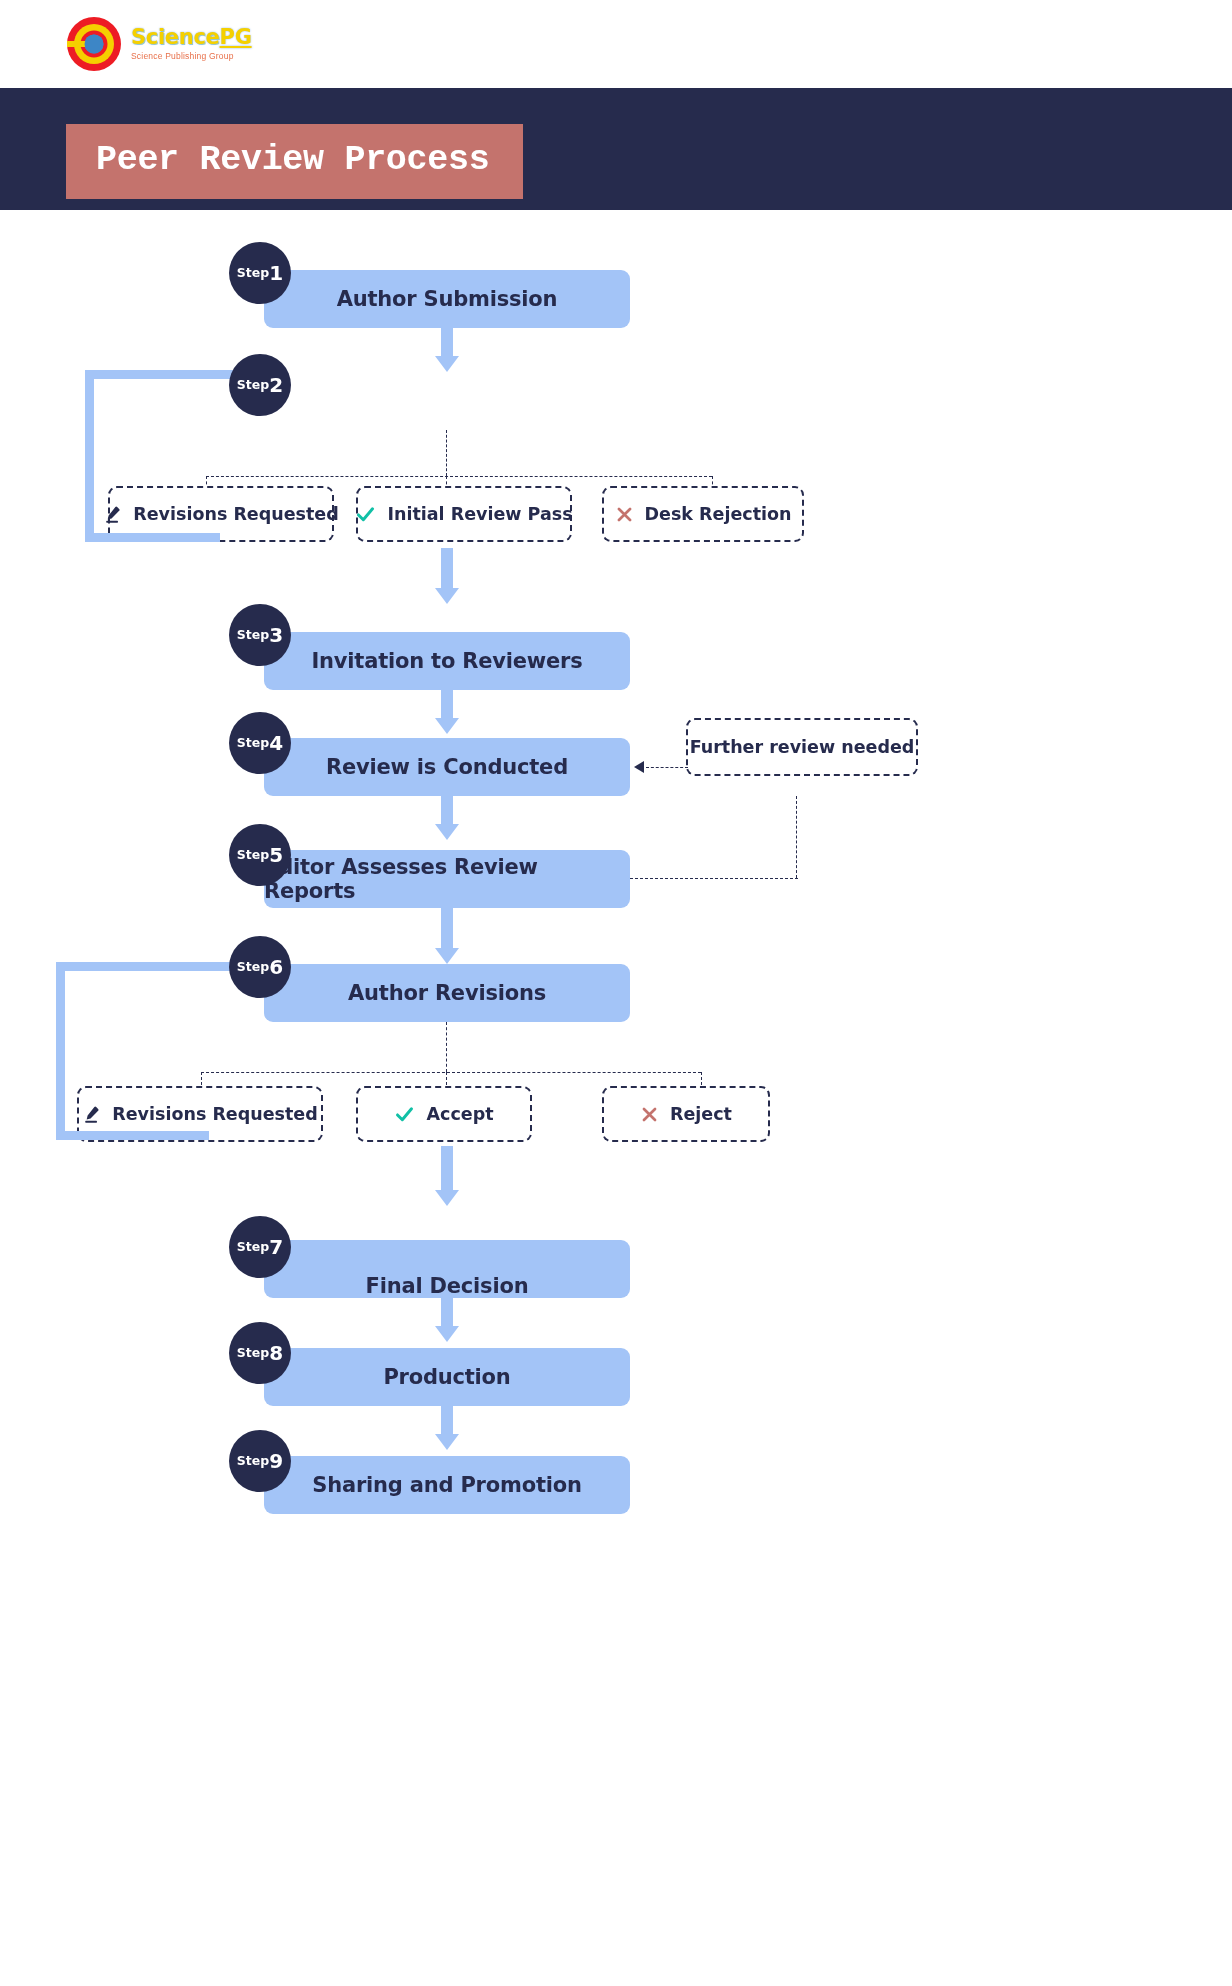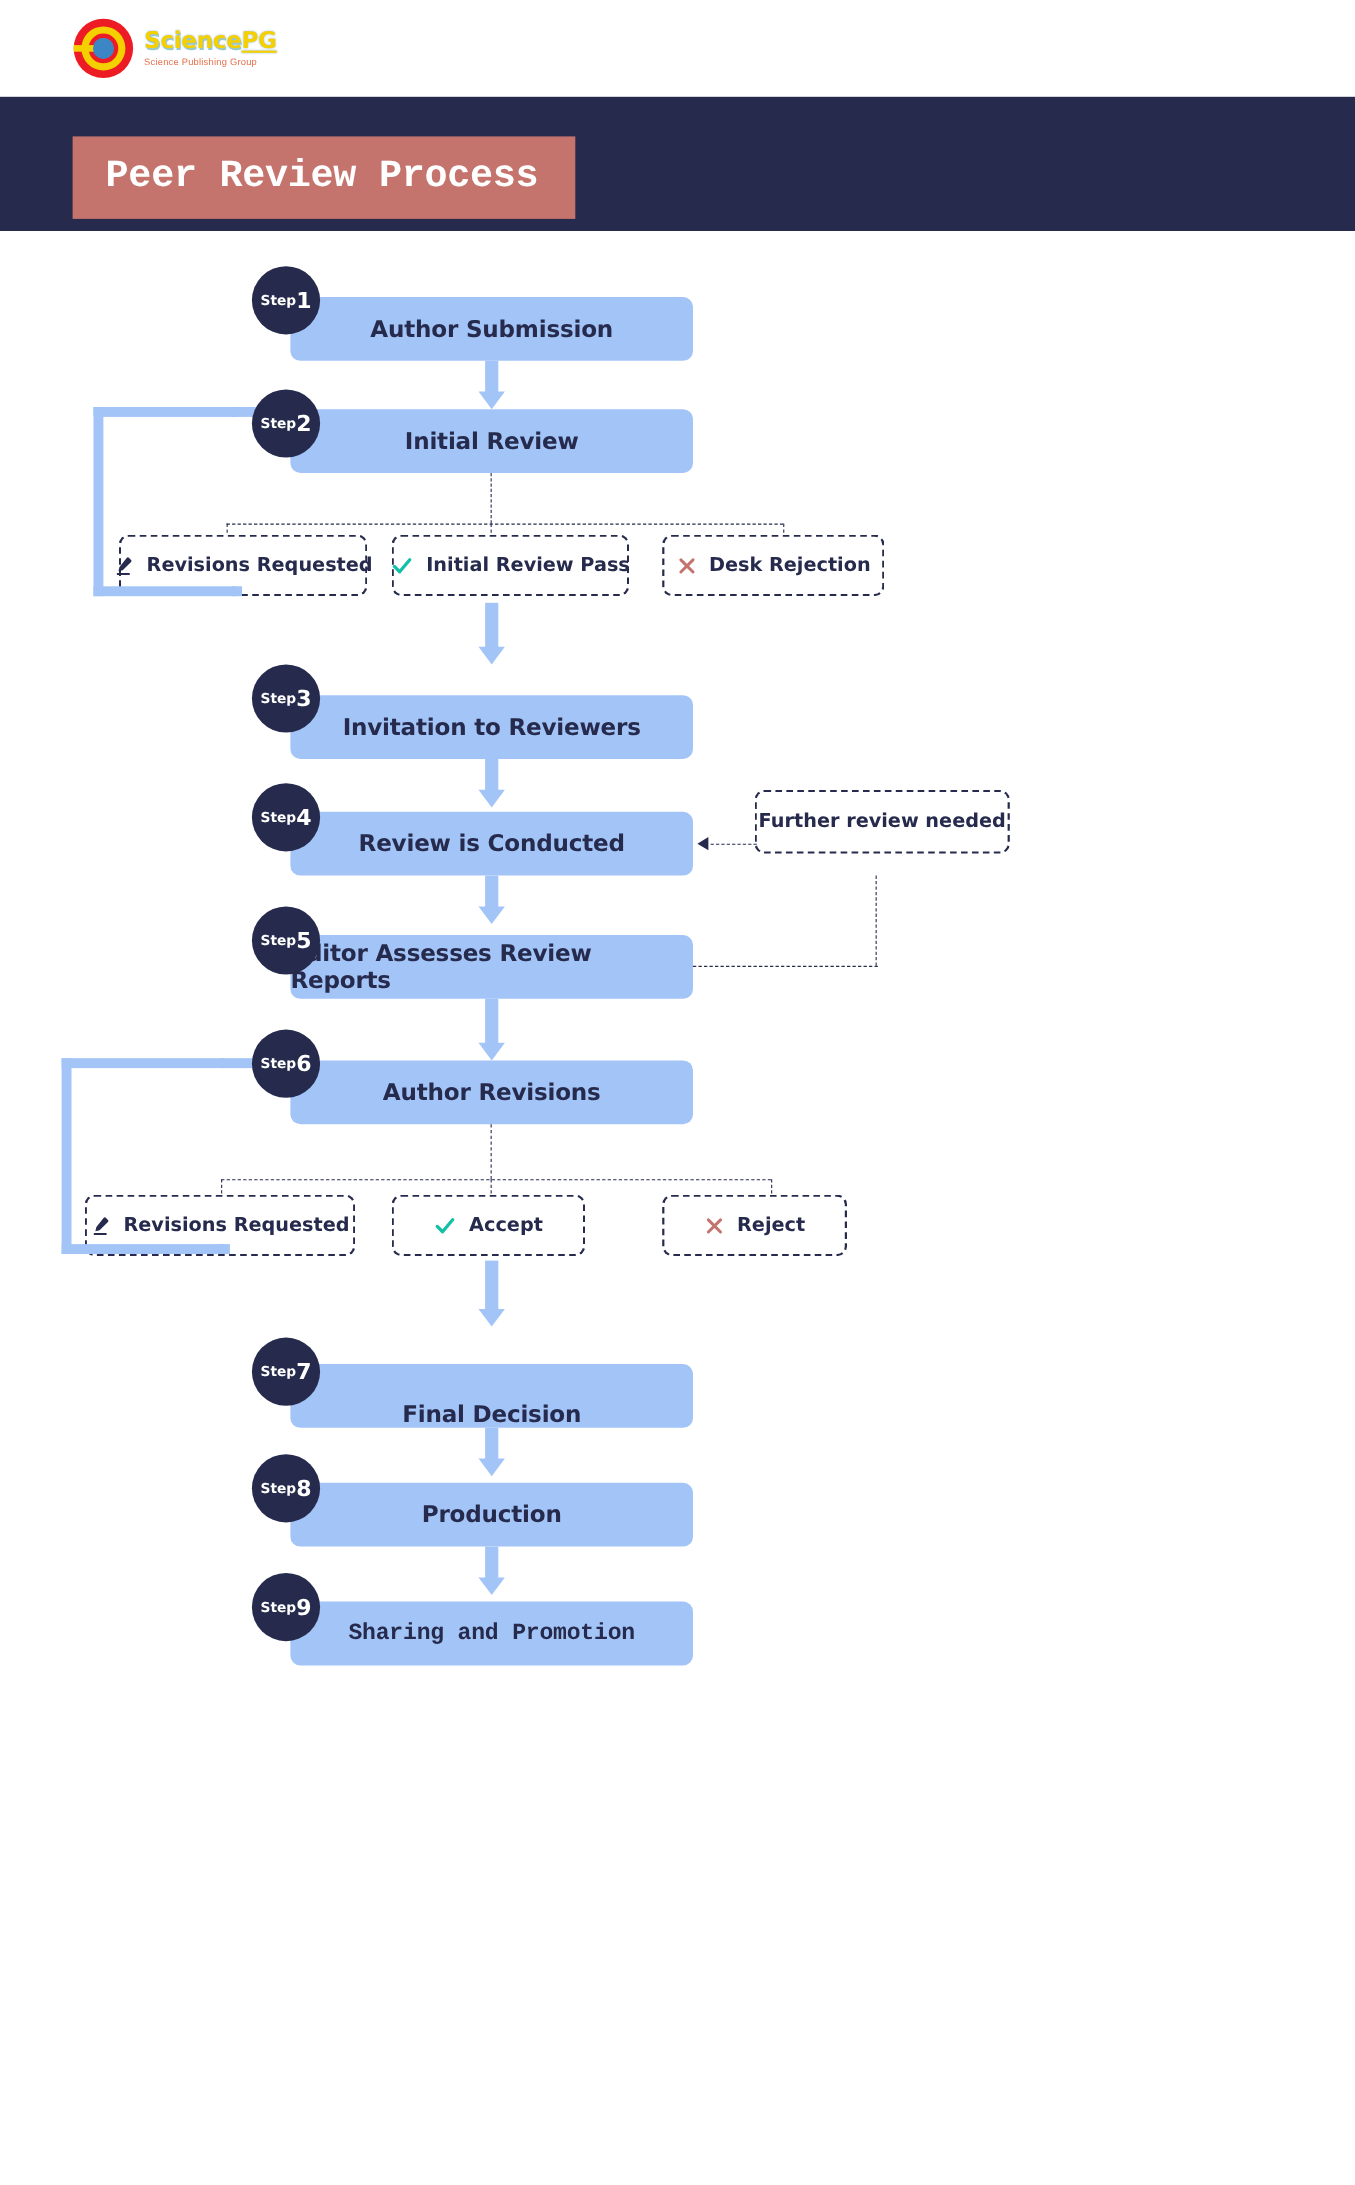--- a/index.html
+++ b/index.html
@@ -160,23 +160,20 @@
   <div class="step-box" style="left:264px; top:60px; width:366px;">
     <span>Author Submission</span>
   </div>
   <div class="badge" style="left:229px; top:32px;">
     <span class="b-lab">Step</span>
     <span class="b-num">1</span>
   </div>
   <div class="arrow-v" style="left:441px; top:118px; height:30px;"></div>
   <div class="arrow-head-d" style="left:435px; top:146px;"></div>
 
-  <div class="step-box" style="left:264px; top:162px; width:366px;">
-    <span>Initial Review</span>
-  </div>
   <div class="badge" style="left:229px; top:144px;">
     <span class="b-lab">Step</span>
     <span class="b-num">2</span>
   </div>
 
   <div class="dash-v" style="left:446px; top:220px; height:46px;"></div>
   <div class="dash-h" style="left:206px; top:266px; width:506px;"></div>
   <div class="dash-v" style="left:206px; top:266px; height:30px;"></div>
   <div class="dash-head-d" style="left:201px; top:294px;"></div>
   <div class="dash-v" style="left:446px; top:266px; height:30px;"></div>
@@ -325,21 +322,21 @@
   <div class="step-box" style="left:264px; top:1138px; width:366px;">
     <span>Production</span>
   </div>
   <div class="badge" style="left:229px; top:1112px;">
     <span class="b-lab">Step</span>
     <span class="b-num">8</span>
   </div>
   <div class="arrow-v" style="left:441px; top:1196px; height:30px;"></div>
   <div class="arrow-head-d" style="left:435px; top:1224px;"></div>
 
-  <div class="step-box" style="left:264px; top:1246px; width:366px;font-family:Liberation Mono, monospace;">
+  <div class="step-box" style="left:264px; top:1246px; width:366px;">
     <span>Sharing and Promotion</span>
   </div>
   <div class="badge" style="left:229px; top:1220px;">
     <span class="b-lab">Step</span>
     <span class="b-num">9</span>
   </div>
 
 </div>
 
 </body></html>

